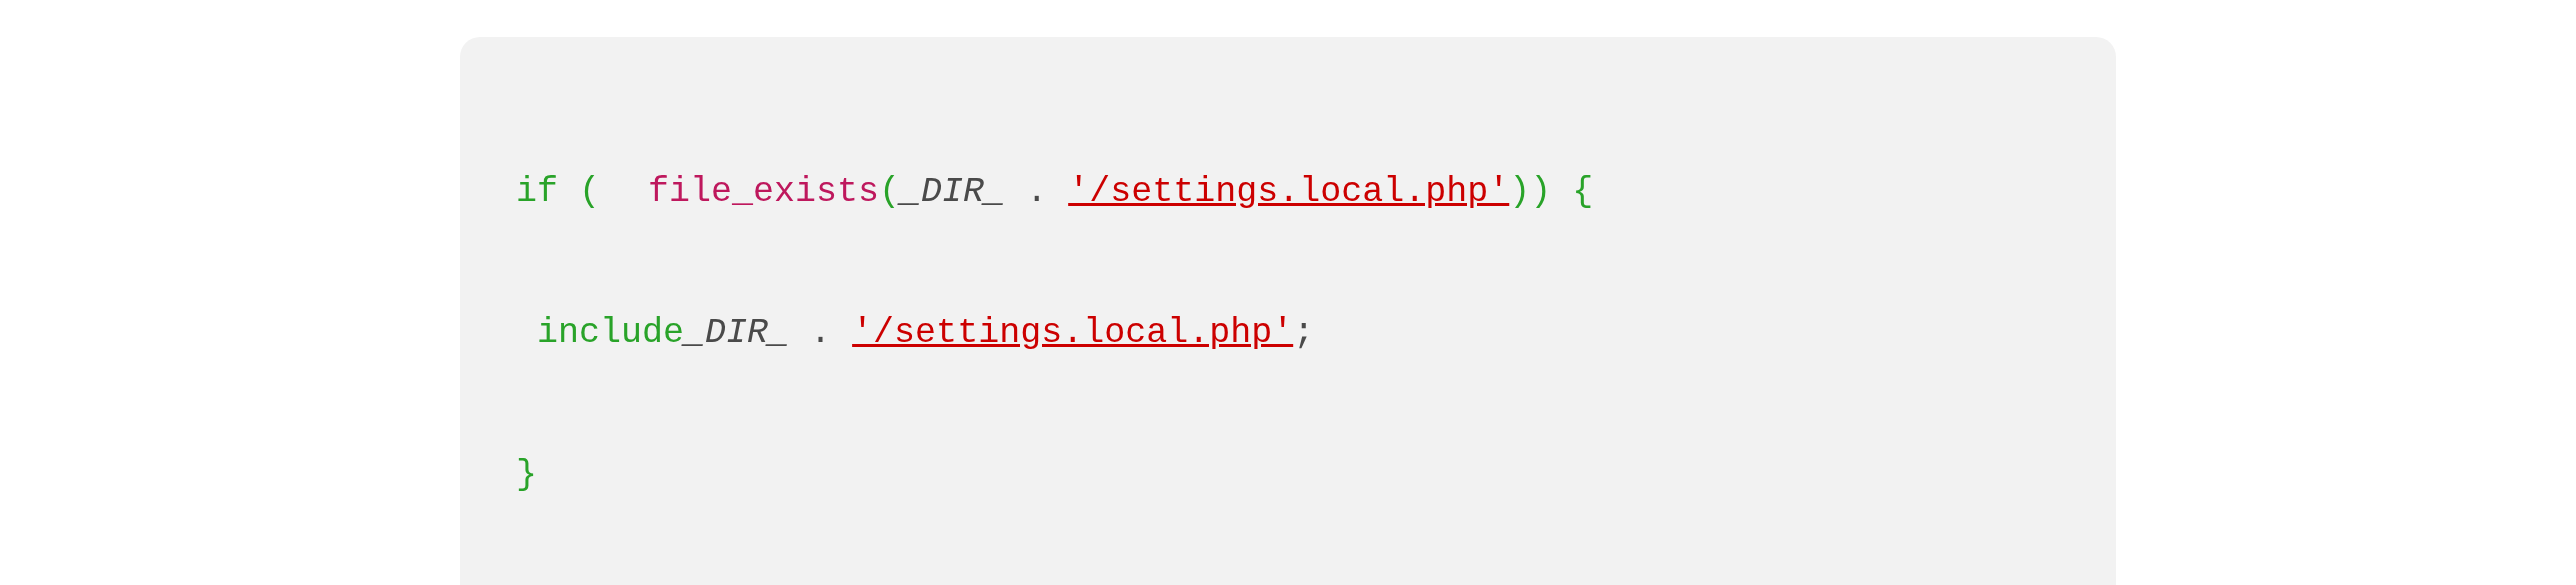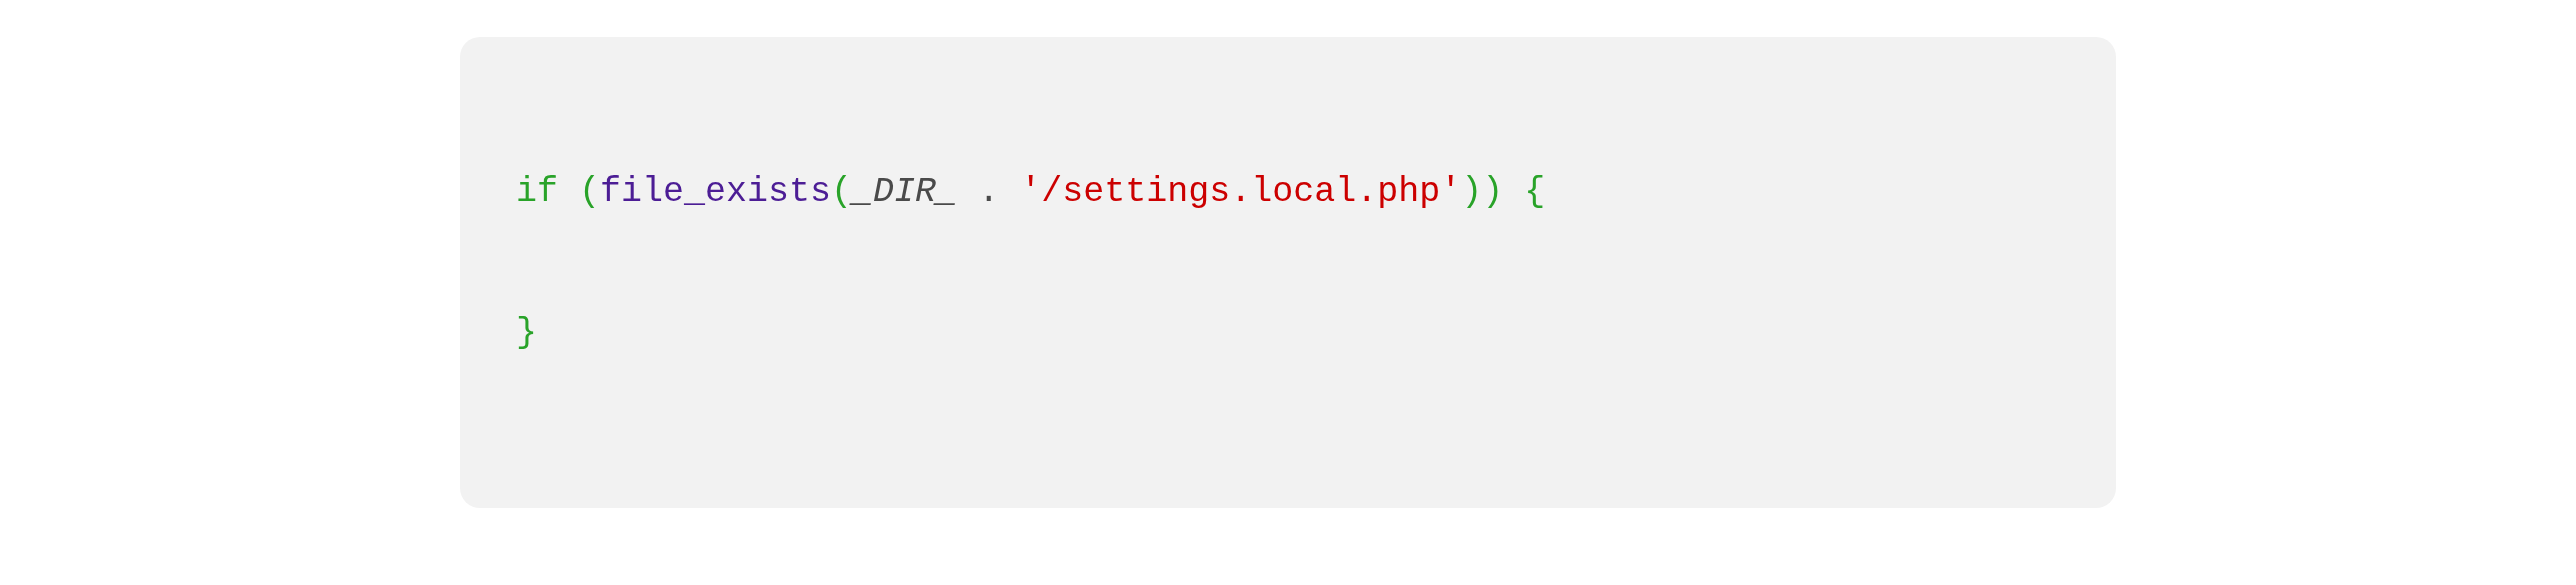--- a/index.html
+++ b/index.html
@@ -38,38 +38,41 @@
     
     .kw-green {
       color: #29a329;
     }
     
     .punct-green {
       color: #29a329;
     }
     
     .fn-blue {
-      color: #4c1d95;
+      color: #be185d;
+      margin-left: 48px;
     }
     
     .const-black {
       color: #4a4a4a;
       font-style: italic;
     }
     
     .str-red {
       color: #cc0000;
+      text-decoration: underline;
     }
     
     .punct-black {
       color: #4a4a4a;
     }
   </style>
 </head>
 <body>
 
 <div class="code-container">
   <div class="code-block">
     <div class="code-line"><span class="kw-green">if</span><span> </span><span class="punct-green">(</span><span class="fn-blue">file_exists</span><span class="punct-green">(</span><span class="const-black">_DIR_ </span><span class="punct-black">.</span><span> </span><span class="str-red">'/settings.local.php'</span><span class="punct-green">)</span><span class="punct-green">)</span><span> </span><span class="punct-green">{</span></div>
+    <div class="code-line"><span> </span><span class="kw-green">include</span><span class="const-black">_DIR_ </span><span class="punct-black">.</span><span> </span><span class="str-red">'/settings.local.php'</span><span class="punct-black">;</span></div>
     <div class="code-line"><span class="punct-green">}</span></div>
   </div>
 </div>
 
 
 </body></html>

